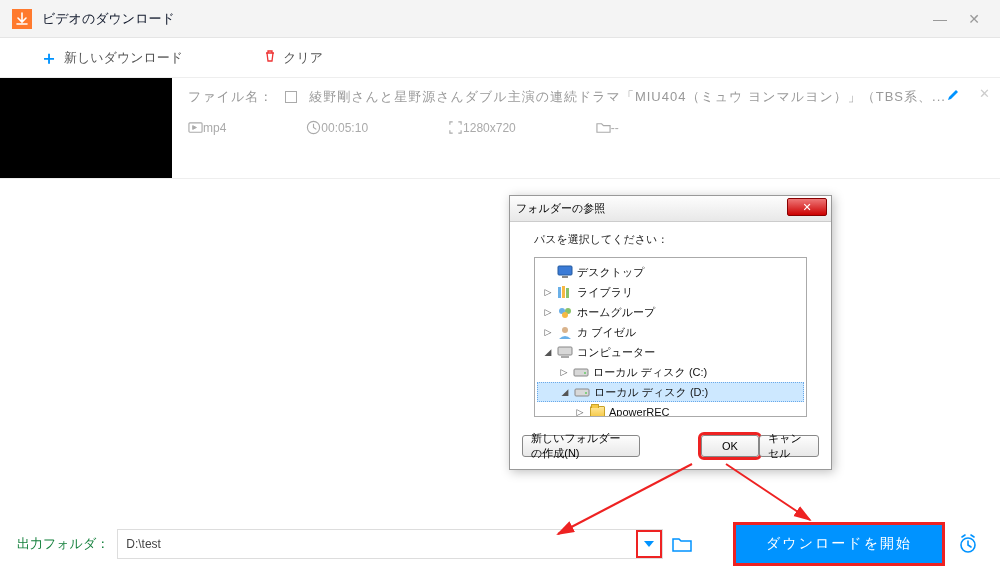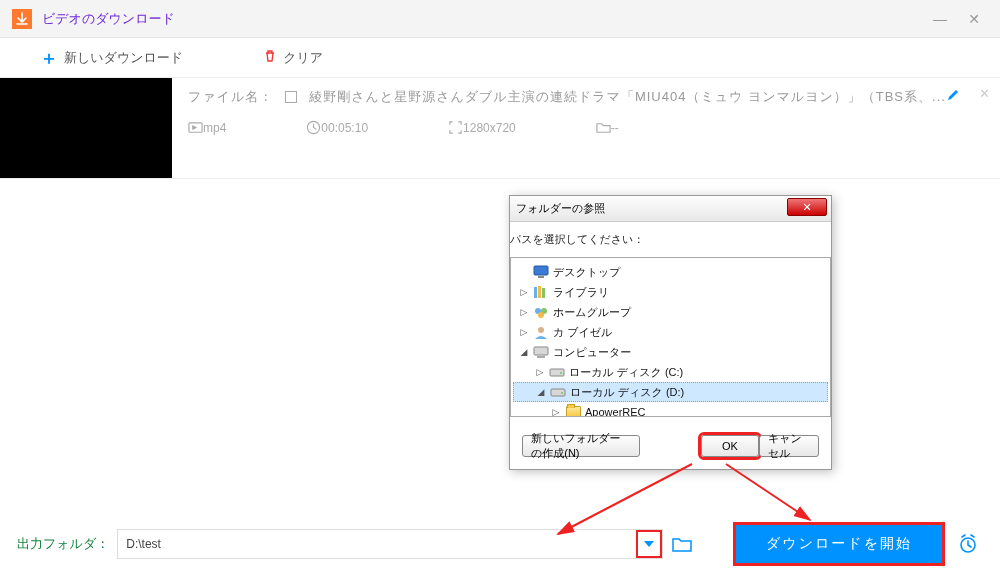--- a/index.html
+++ b/index.html
@@ -2,21 +2,21 @@
 <html><head>
 <meta charset="utf-8">
 <style>
   * { box-sizing: border-box; margin: 0; padding: 0; }
   html, body { width: 1000px; height: 582px; font-family: "Meiryo", "MS PGothic", sans-serif; font-size: 12px; overflow: hidden; background: #fff; }
   
   
   .titlebar { height: 38px; background: #f4f4f4; display: flex; align-items: center; padding: 0 12px; border-bottom: 1px solid #e5e5e5; }
   .app-icon { width: 20px; height: 20px; background: #ff7a2e; margin-right: 10px; display: flex; align-items: center; justify-content: center; color: #fff; font-weight: bold; }
   .app-icon svg { width: 14px; height: 14px; }
-  .titlebar-title { color: #6d28d9; font-size: 13px; flex: 1; }
+  .titlebar-title { color: #0f172a; font-size: 13px; flex: 1; }
   .win-btn { width: 28px; height: 28px; display: flex; align-items: center; justify-content: center; color: #999; cursor: pointer; margin-left: 6px; font-size: 14px; }
   
   
   .toolbar { height: 40px; background: #fff; display: flex; align-items: center; padding: 0 40px; gap: 80px; border-bottom: 1px solid #eee; }
   .tb-btn { display: flex; align-items: center; gap: 6px; cursor: pointer; color: #555; font-size: 13px; }
   .plus-icon { color: #0093ff; font-size: 18px; font-weight: bold; }
   .trash-icon { color: #e33; }
   
   
   .dl-item { display: flex; border-bottom: 1px solid #eee; }
@@ -38,21 +38,21 @@
   .dd-btn { position: absolute; right: 0; top: 0; width: 26px; height: 100%; border: 2px solid #e22; display: flex; align-items: center; justify-content: center; cursor: pointer; }
   .dd-btn svg { width: 10px; height: 6px; }
   .folder-btn { width: 22px; height: 22px; cursor: pointer; display: flex; align-items: center; justify-content: center; color: #0093ff; }
   .start-btn { background: #0093ff; color: #fff; height: 44px; padding: 0 30px; display: flex; align-items: center; justify-content: center; font-size: 14px; letter-spacing: 2px; cursor: pointer; border: 3px solid #e22; margin-left: 32px; }
   .clock-btn { width: 30px; height: 30px; cursor: pointer; color: #0093ff; display: flex; align-items: center; justify-content: center; }
   
   
   .dlg { position: absolute; left: 509px; top: 195px; width: 323px; background: #fff; border: 1px solid #999; box-shadow: 2px 2px 10px rgba(0,0,0,0.25); font-size: 11px; }
   .dlg-title { height: 26px; background: linear-gradient(#fdfdfd,#e8e8e8); border-bottom: 1px solid #ccc; display: flex; align-items: center; padding: 0 6px; position: relative; }
   .dlg-close { position: absolute; right: 4px; top: 2px; width: 40px; height: 18px; background: linear-gradient(#e77,#c00); border-radius: 2px; display: flex; align-items: center; justify-content: center; color: #fff; font-size: 11px; cursor: pointer; border: 1px solid #800; }
-  .dlg-body { padding: 10px 0 8px; }
+  .dlg-body { padding: 10px 24px 8px; }
   .dlg-hint { margin-bottom: 10px; color: #222; }
   .tree { border: 1px solid #aaa; height: 160px; overflow: auto; background: #fff; padding: 4px 2px; }
   .tree-row { display: flex; align-items: center; height: 20px; gap: 4px; padding-left: 4px; color: #111; white-space: nowrap; }
   .tree-row.sel { background: #cde8ff; border: 1px dotted #6aa9e9; }
   .tri { font-size: 9px; color: #555; width: 10px; display: inline-block; text-align: center; }
   .ticon { width: 16px; height: 14px; display: inline-flex; align-items: center; justify-content: center; }
   .dlg-btns { display: flex; gap: 0; padding: 10px 12px 12px; align-items: center; }
   .dlg-btn { height: 22px; border: 1px solid #888; background: linear-gradient(#fdfdfd,#e8e8e8); border-radius: 3px; cursor: pointer; display: flex; align-items: center; justify-content: center; font-size: 11px; padding: 0 8px; }
   .dlg-btn.new { flex: 0 0 118px; }
   .dlg-btn.ok { flex: 0 0 58px; margin-left: auto; outline: 3px solid #e22; }

